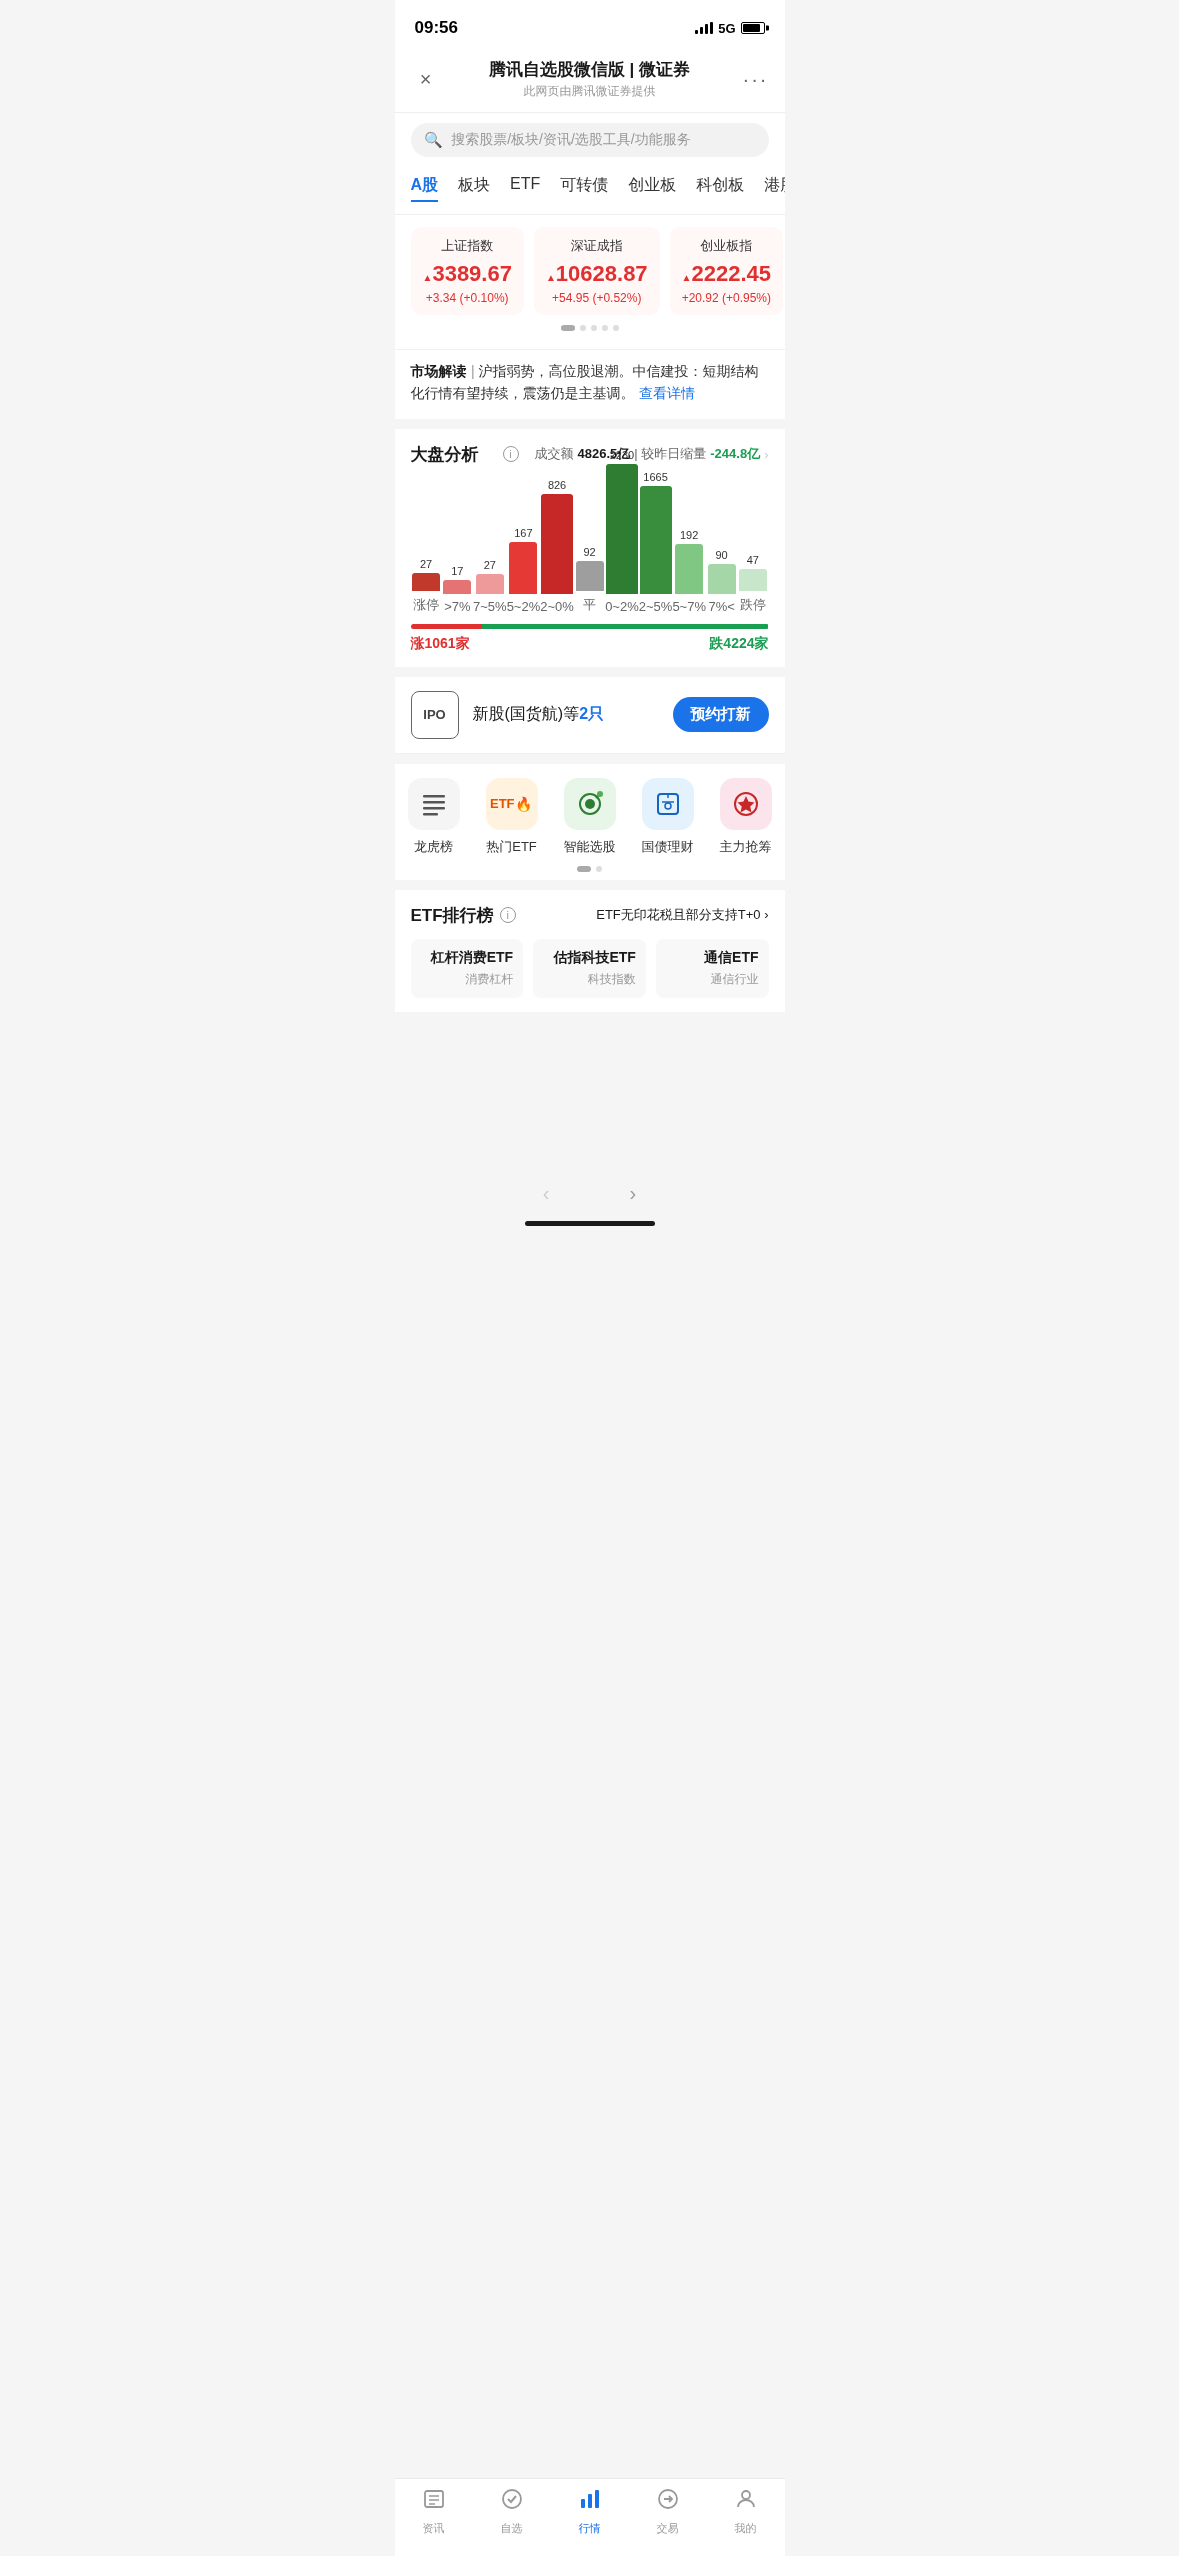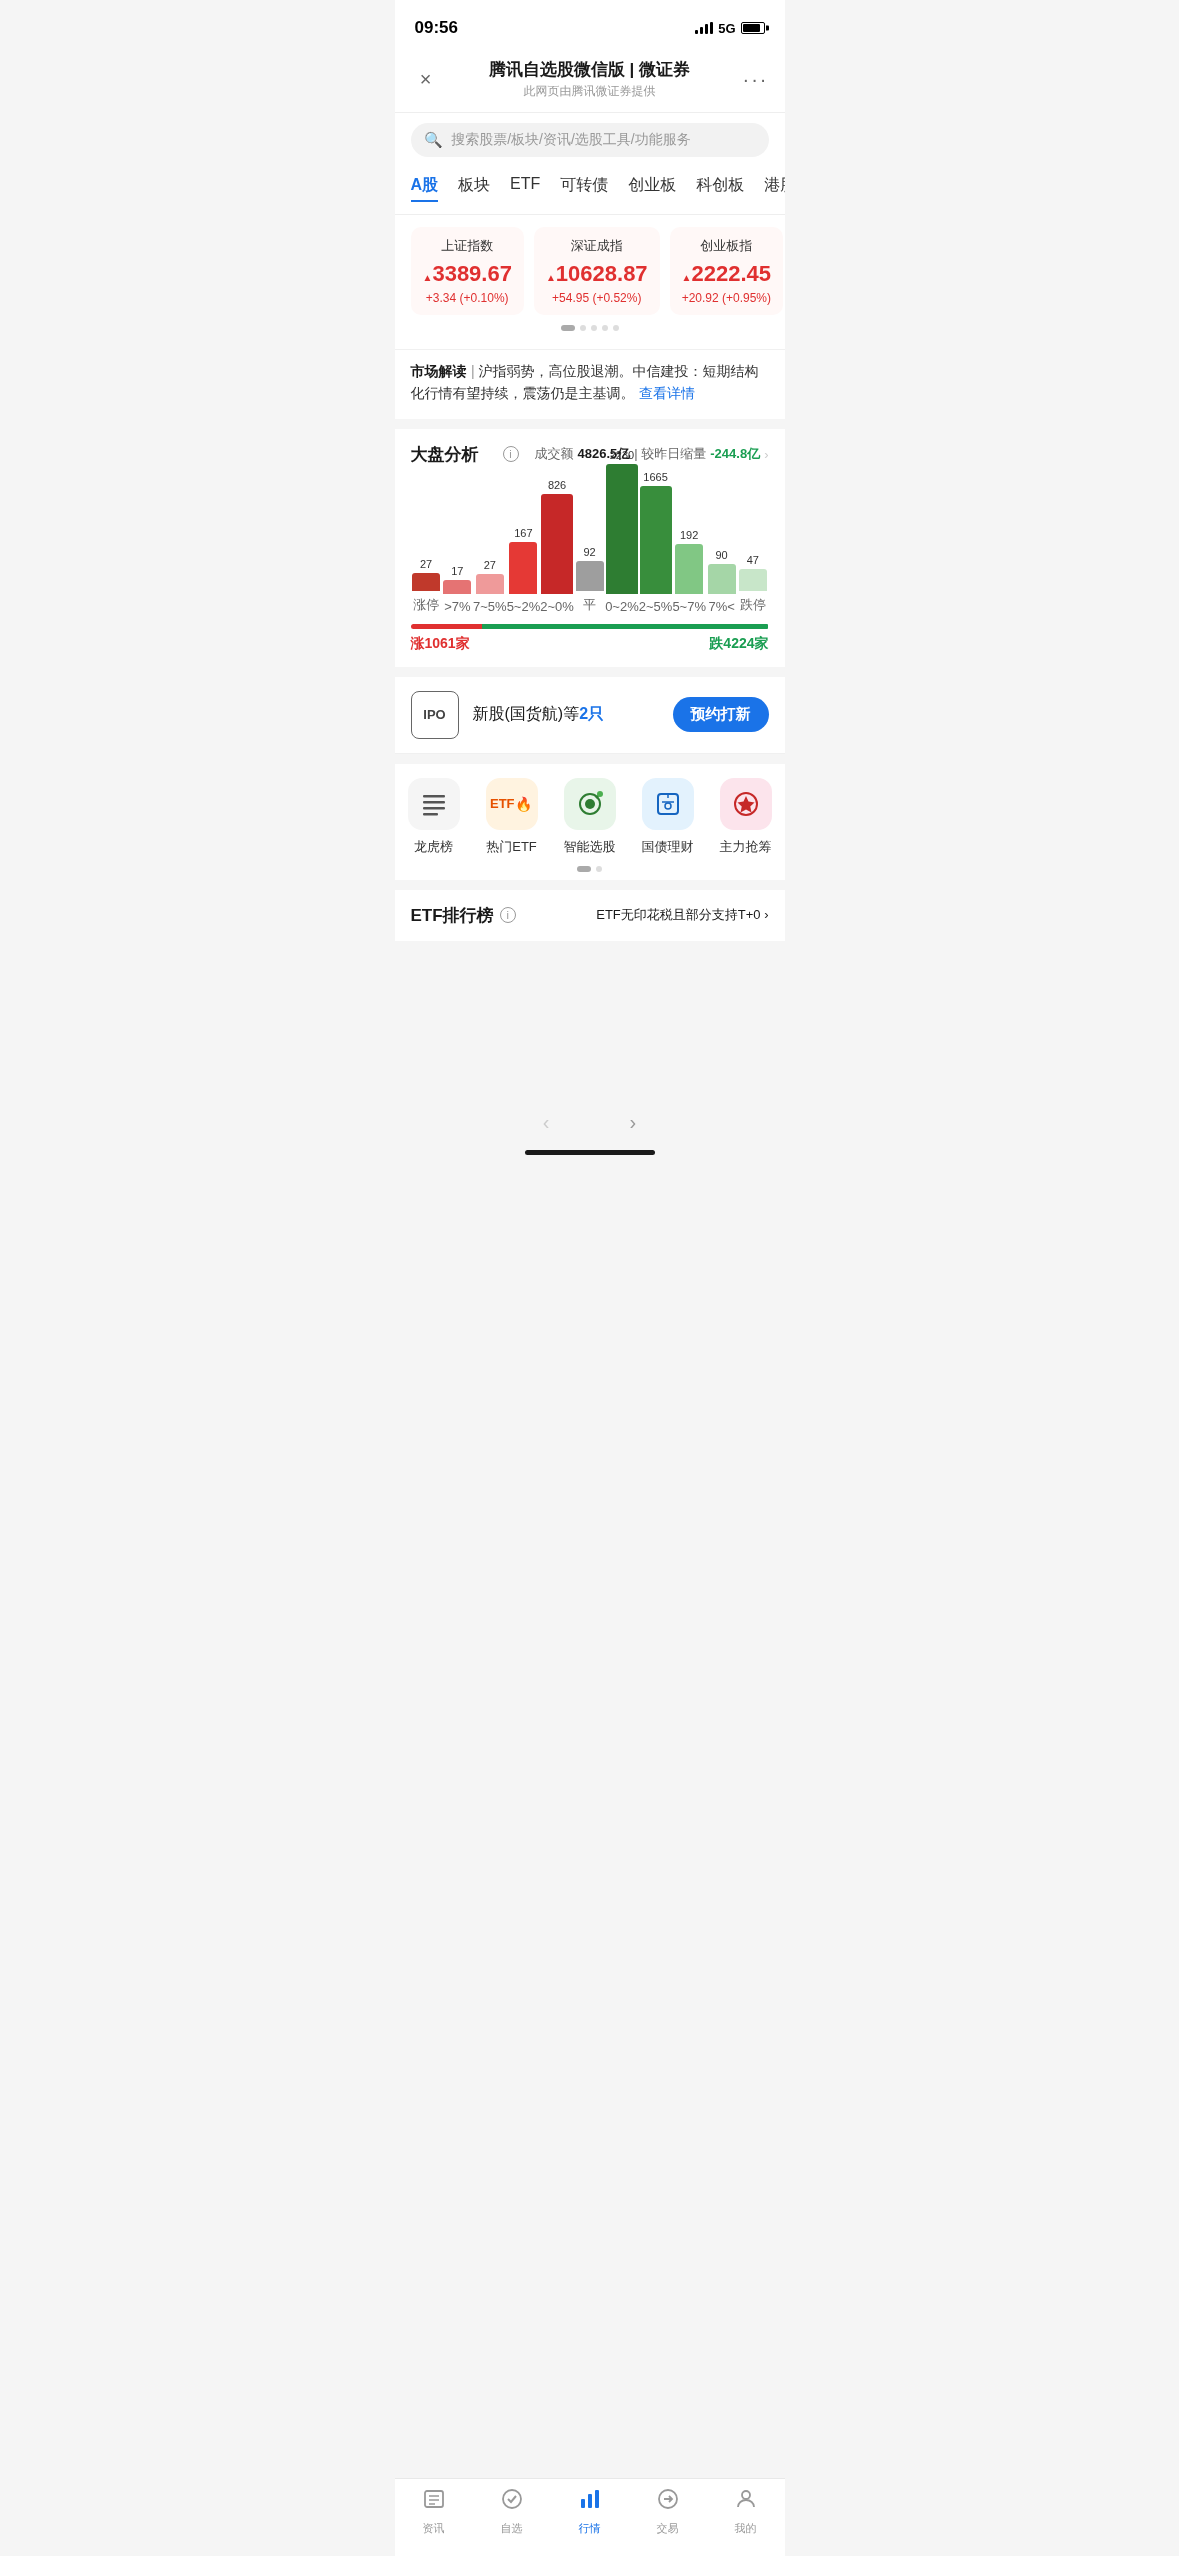--- a/index.html
+++ b/index.html
@@ -760,20 +760,34 @@
 <div class="etf-section">
   <div class="etf-header">
     <div style="display:flex;align-items:center;gap:6px;">
       <span style="font-size:17px;font-weight:700;color:#1a1a1a;">ETF排行榜</span>
       <span class="info-icon">i</span>
     </div>
     <div class="etf-meta">
       <span>ETF无印花税且部分支持T+0 ›</span>
     </div>
   </div>
+  <div class="etf-cards-row">
+    <div class="etf-card">
+      <div class="etf-card-title">杠杆消费ETF</div>
+      <div style="font-size:12px;color:#999;">消费杠杆</div>
+    </div>
+    <div class="etf-card">
+      <div class="etf-card-title">估指科技ETF</div>
+      <div style="font-size:12px;color:#999;">科技指数</div>
+    </div>
+    <div class="etf-card">
+      <div class="etf-card-title">通信ETF</div>
+      <div style="font-size:12px;color:#999;">通信行业</div>
+    </div>
+  </div>
 </div>
 
 <div class="spacer"></div>
 
 <div class="browser-nav">
   <span class="browser-nav-btn disabled">‹</span>
   <span class="browser-nav-btn">›</span>
 </div>
 
 <div class="bottom-nav">

